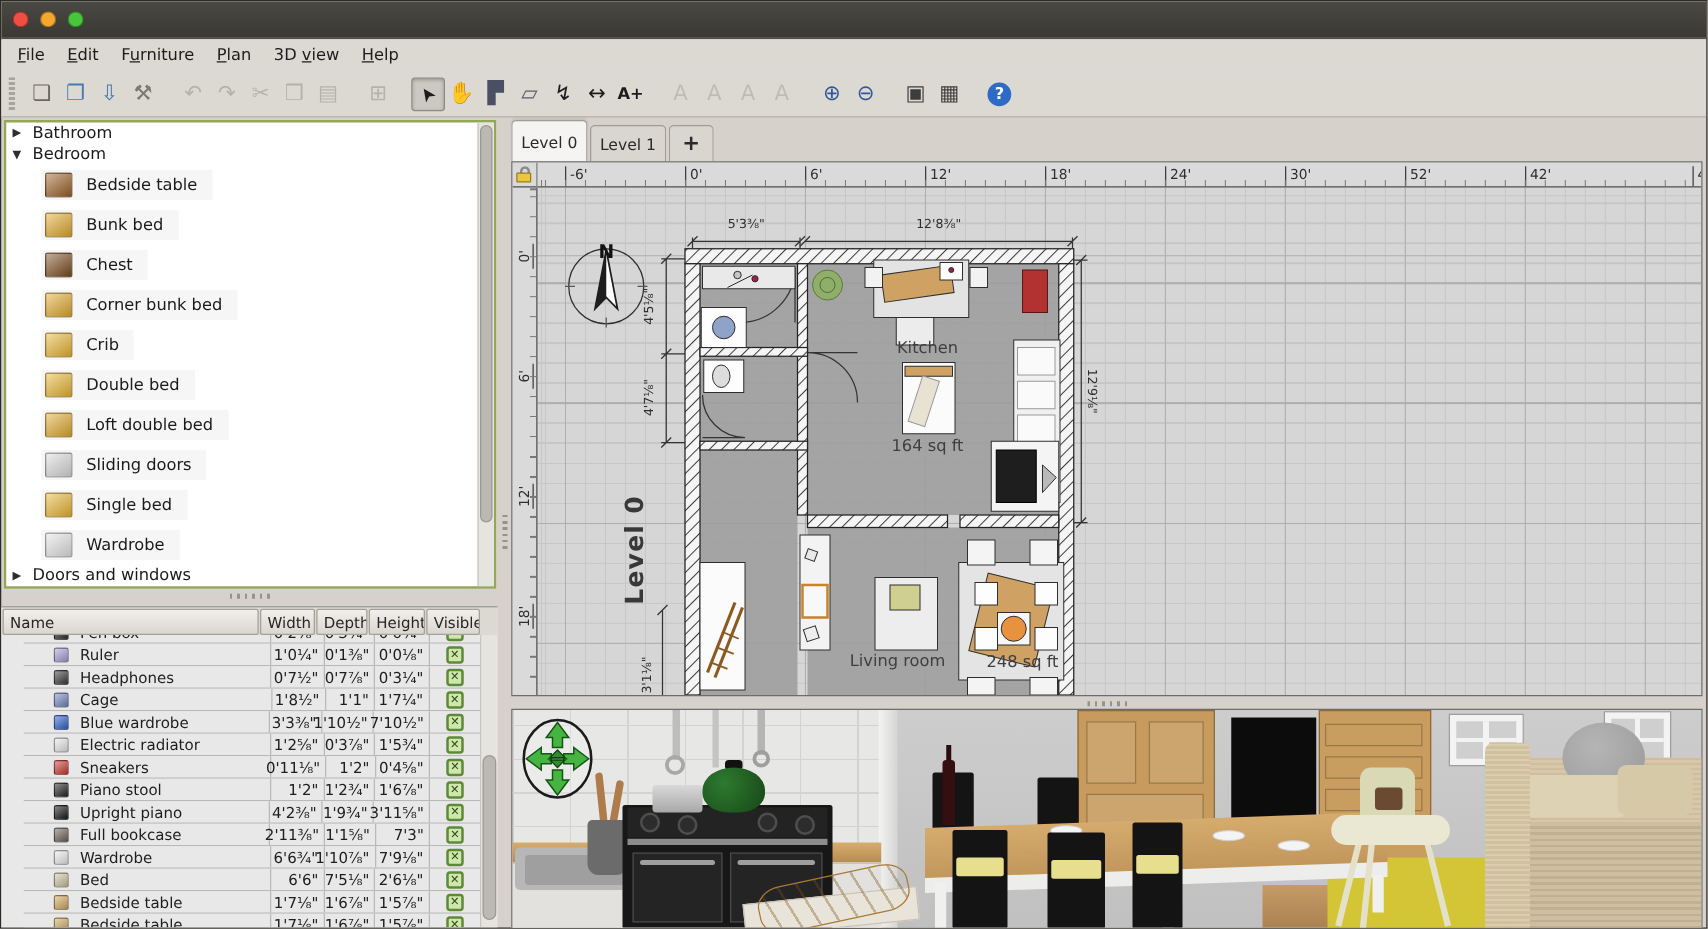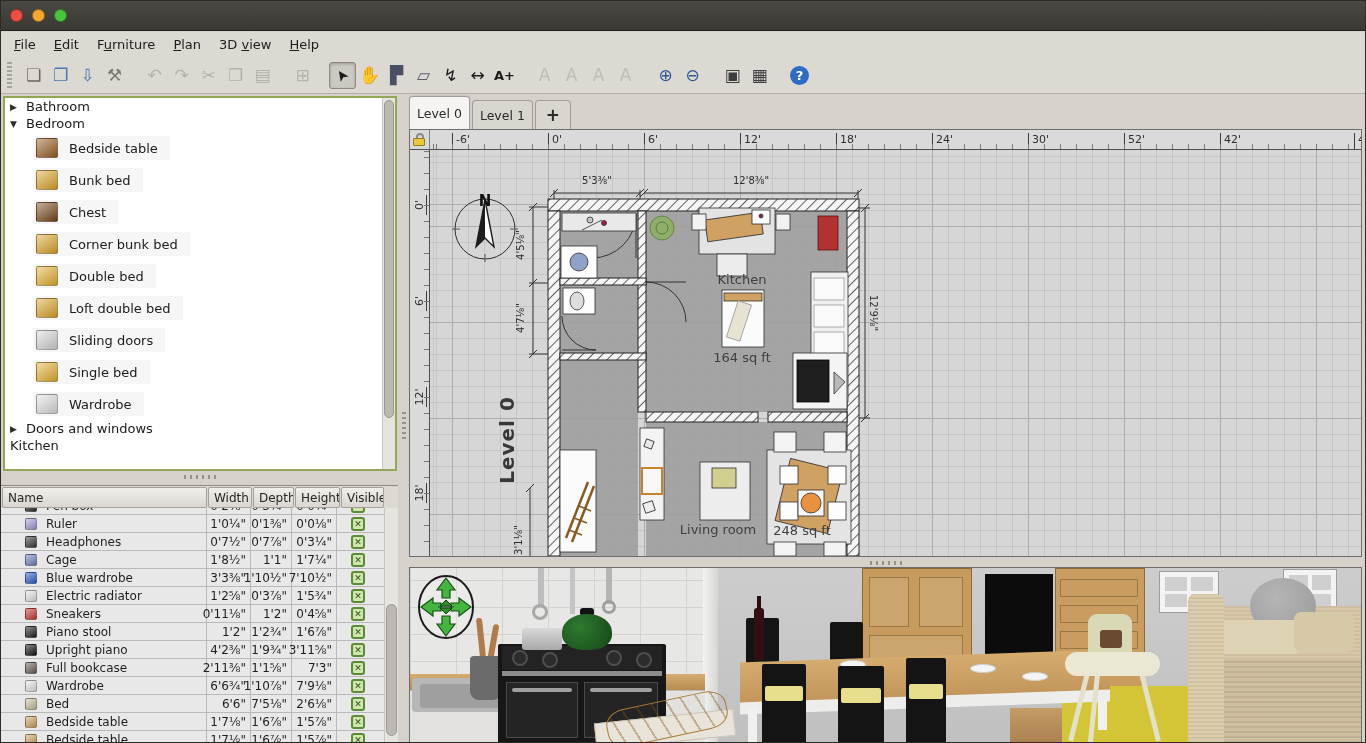--- a/index.html
+++ b/index.html
@@ -41,21 +41,21 @@
 .hsplit-left{position:absolute;left:0;top:377px;width:397px;height:14px;}
 .hsplit-right{position:absolute;left:0;top:463px;width:953px;height:10px;}
 .dots{display:block;width:32px;height:4px;margin:4px auto 0;background:repeating-linear-gradient(90deg,#96938b 0px,#96938b 2px,transparent 2px,transparent 6px);}
 .vsplit{position:absolute;left:397px;top:0;bottom:0;width:11px;}
 .dots-v{display:block;width:4px;height:28px;margin:318px auto 0;background:repeating-linear-gradient(#96938b 0px,#96938b 2px,transparent 2px,transparent 5px);}
 
 .ftable{position:absolute;left:0;top:391px;width:397px;bottom:0;background:#e8e8e8;border-top:1px solid #8f8b84;overflow:hidden;}
 .fhead{display:flex;height:22px;background:#dcd9d3;padding:1px 0 0 1px;}
 .fh{border:1px solid #a5a199;border-radius:2px;background:linear-gradient(#f1efeb,#dad7d1);font-size:12px;color:#262626;display:flex;align-items:center;padding:0 5px;margin-right:1px;white-space:nowrap;overflow:hidden;}
 .frows{position:absolute;top:22px;left:0;right:14px;bottom:0;overflow:hidden;}
-.frow{display:flex;height:18px;border-bottom:1px solid #b9b9b9;font-size:12px;color:#1e1e1e;align-items:center;background:#e8e8e8;}
+.frow{display:flex;height:18px;border-bottom:1px solid #b9b9b9;font-size:12px;color:#1e1e1e;align-items:center;background:#e8e8e8;margin-left:18px;}
 .frow.cliptop{margin-top:-11px;}
 .fc-name{width:205px;display:flex;align-items:center;padding-left:24px;overflow:hidden;white-space:nowrap;}
 .ficon{width:12px;height:12px;margin-right:9px;border-radius:2px;border:1px solid rgba(0,0,0,.3);background-image:linear-gradient(145deg,rgba(255,255,255,.5),rgba(0,0,0,.2));flex:none;}
 .fc-num{text-align:right;padding-right:4px;border-left:1px solid #b9b9b9;height:100%;display:flex;align-items:center;justify-content:flex-end;white-space:nowrap;}
 .fc-vis{width:43px;border-left:1px solid #b9b9b9;height:100%;display:flex;align-items:center;justify-content:center;}
 .vis-box{width:14px;height:14px;border:2px solid #5d8a36;border-radius:3px;background:#cfe6ad;color:#33511b;font-size:9px;font-weight:bold;display:flex;align-items:center;justify-content:center;}
 
 .right{position:absolute;left:408px;top:0;right:0;bottom:0;}
 .tabs{position:absolute;left:0;top:2px;height:33px;display:flex;align-items:flex-end;}
 .tab{height:29px;padding:0 7px;display:flex;align-items:center;font-size:12.5px;color:#2a2a2a;background:#d9d6d0;border:1px solid #a19d96;border-bottom:none;border-radius:4px 4px 0 0;margin-right:2px;}
@@ -309,20 +309,26 @@
         <div class="cat-item" data-name="catalog-item-chest">
           <span class="cat-item-inner">
             <span class="cat-icon" data-name="chest-icon" style="background-color: rgb(123, 74, 29);"></span>
             <span class="cat-name" data-name="catalog-item-label">Chest</span>
           </span>
         </div>
         <div class="cat-item" data-name="catalog-item-corner-bunk-bed">
           <span class="cat-item-inner">
             <span class="cat-icon" data-name="corner-bunk-bed-icon" style="background-color: rgb(224, 168, 42);"></span>
             <span class="cat-name" data-name="catalog-item-label">Corner bunk bed</span>
+          </span>
+        </div>
+        <div class="cat-item" data-name="catalog-item-crib">
+          <span class="cat-item-inner">
+            <span class="cat-icon" data-name="crib-icon" style="background-color: rgb(232, 180, 49);"></span>
+            <span class="cat-name" data-name="catalog-item-label">Crib</span>
           </span>
         </div>
         <div class="cat-item" data-name="catalog-item-double-bed">
           <span class="cat-item-inner">
             <span class="cat-icon" data-name="double-bed-icon" style="background-color: rgb(232, 180, 49);"></span>
             <span class="cat-name" data-name="catalog-item-label">Double bed</span>
           </span>
         </div>
         <div class="cat-item" data-name="catalog-item-loft-double-bed">
           <span class="cat-item-inner">
@@ -689,21 +695,21 @@
           </svg>
           <div class="dim" style="left:167px;top:30px;" data-name="dimension-label">5'3⅜"</div>
           <div class="dim" style="left:321px;top:30px;" data-name="dimension-label">12'8⅜"</div>
           <div class="dim rot" style="left:90px;top:95px;" data-name="dimension-label">4'5⅛"</div>
           <div class="dim rot" style="left:90px;top:168px;" data-name="dimension-label">4'7⅛"</div>
           <div class="dim rotr" style="left:443px;top:163px;" data-name="dimension-label">12'9⅛"</div>
           <div class="dim rot" style="left:88px;top:390px;" data-name="dimension-label">3'1⅛"</div>
           <div class="room-label" style="left:312px;top:129px;" data-name="room-name-label">Kitchen</div>
           <div class="room-label" style="left:312px;top:207px;" data-name="room-area-label">164 sq ft</div>
           <div class="room-label" style="left:288px;top:379px;" data-name="room-name-label">Living room</div>
-          <div class="room-label" style="left:372px;top:380px;text-align:right;" data-name="room-area-label">248 sq ft</div>
+          <div class="room-label" style="left:388px;top:380px;text-align:right;" data-name="room-area-label">248 sq ft</div>
           <div class="level-label" data-name="level-watermark-label">Level 0</div>
         </div>
       </div>
 
       <div class="hsplit-right" data-name="plan-3d-splitter">
           <span class="dots" data-name="splitter-grip-icon"></span>
         </div>
 
       <div class="view3d" data-name="3d-view">
         <div class="v3 mid-wall" data-name="3d-back-wall"></div>

